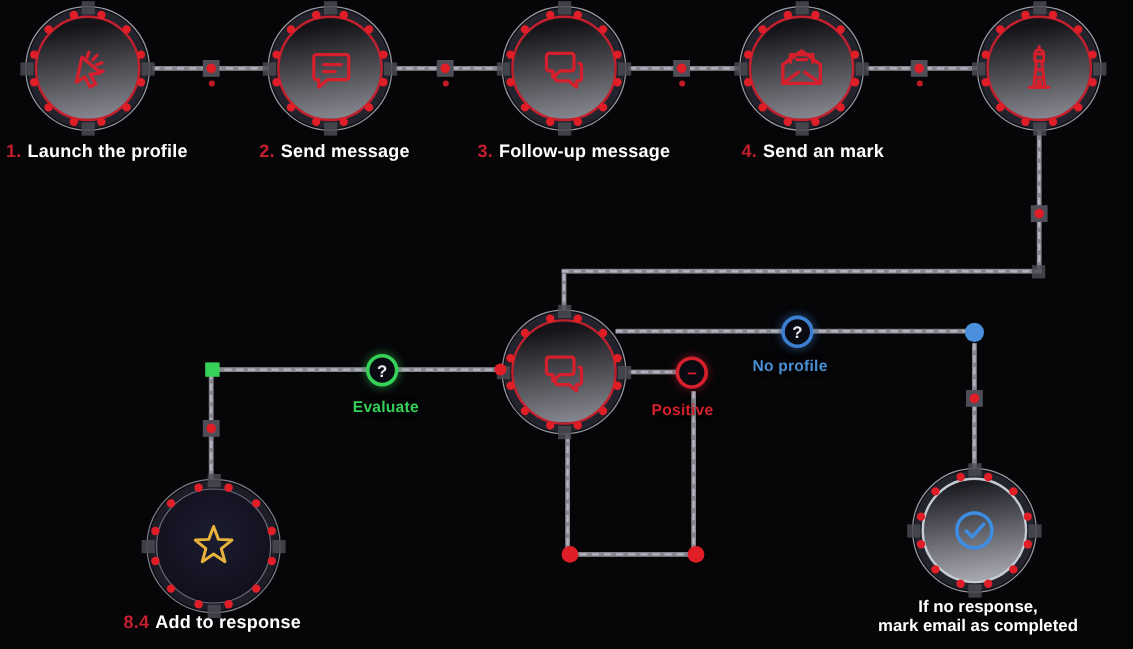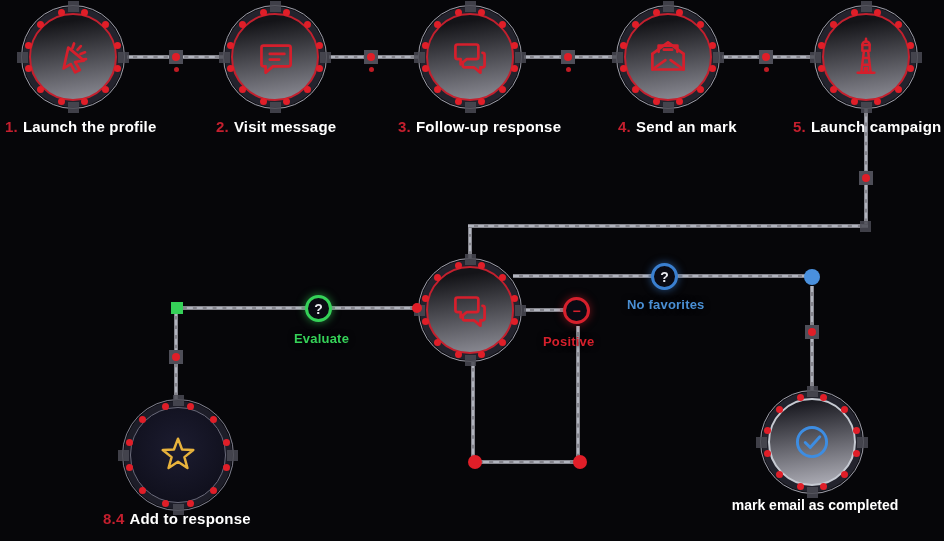--- a/index.html
+++ b/index.html
@@ -355,36 +355,34 @@
       <span>−</span>
     </div>
   <div class="badge blue" style="left:651px;top:263px">
       <span>?</span>
     </div>
 
   <div class="step-label" style="left:5px;top:118px">
     <span class="num">1.</span><span>Launch the profile</span>
   </div>
   <div class="step-label" style="left:216px;top:118px">
-    <span class="num">2.</span><span>Visit message</span>
+    <span class="num">2.</span><span>Send message</span>
   </div>
   <div class="step-label" style="left:398px;top:118px">
-    <span class="num">3.</span><span>Follow-up response</span>
+    <span class="num">3.</span><span>Follow-up message</span>
   </div>
   <div class="step-label" style="left:618px;top:118px">
     <span class="num">4.</span><span>Send an mark</span>
   </div>
-  <div class="step-label" style="left:793px;top:118px">
-    <span class="num">5.</span><span>Launch campaign</span>
-  </div>
   <div class="step-label" style="left:103px;top:510px">
     <span class="num">8.4</span><span>Add to response</span>
   </div>
 
   <div class="branch-label green" style="left:294px;top:331px">Evaluate</div>
   <div class="branch-label red" style="left:543px;top:334px">Positive</div>
-  <div class="branch-label blue" style="left:627px;top:297px">No favorites</div>
+  <div class="branch-label blue" style="left:627px;top:297px">No profile</div>
 
   <div class="end-label" style="left:705px;top:497px;width:220px">
+    <div>If no response,</div>
     <div>mark email as completed</div>
   </div>
 
 </div>
 
 </body></html>

